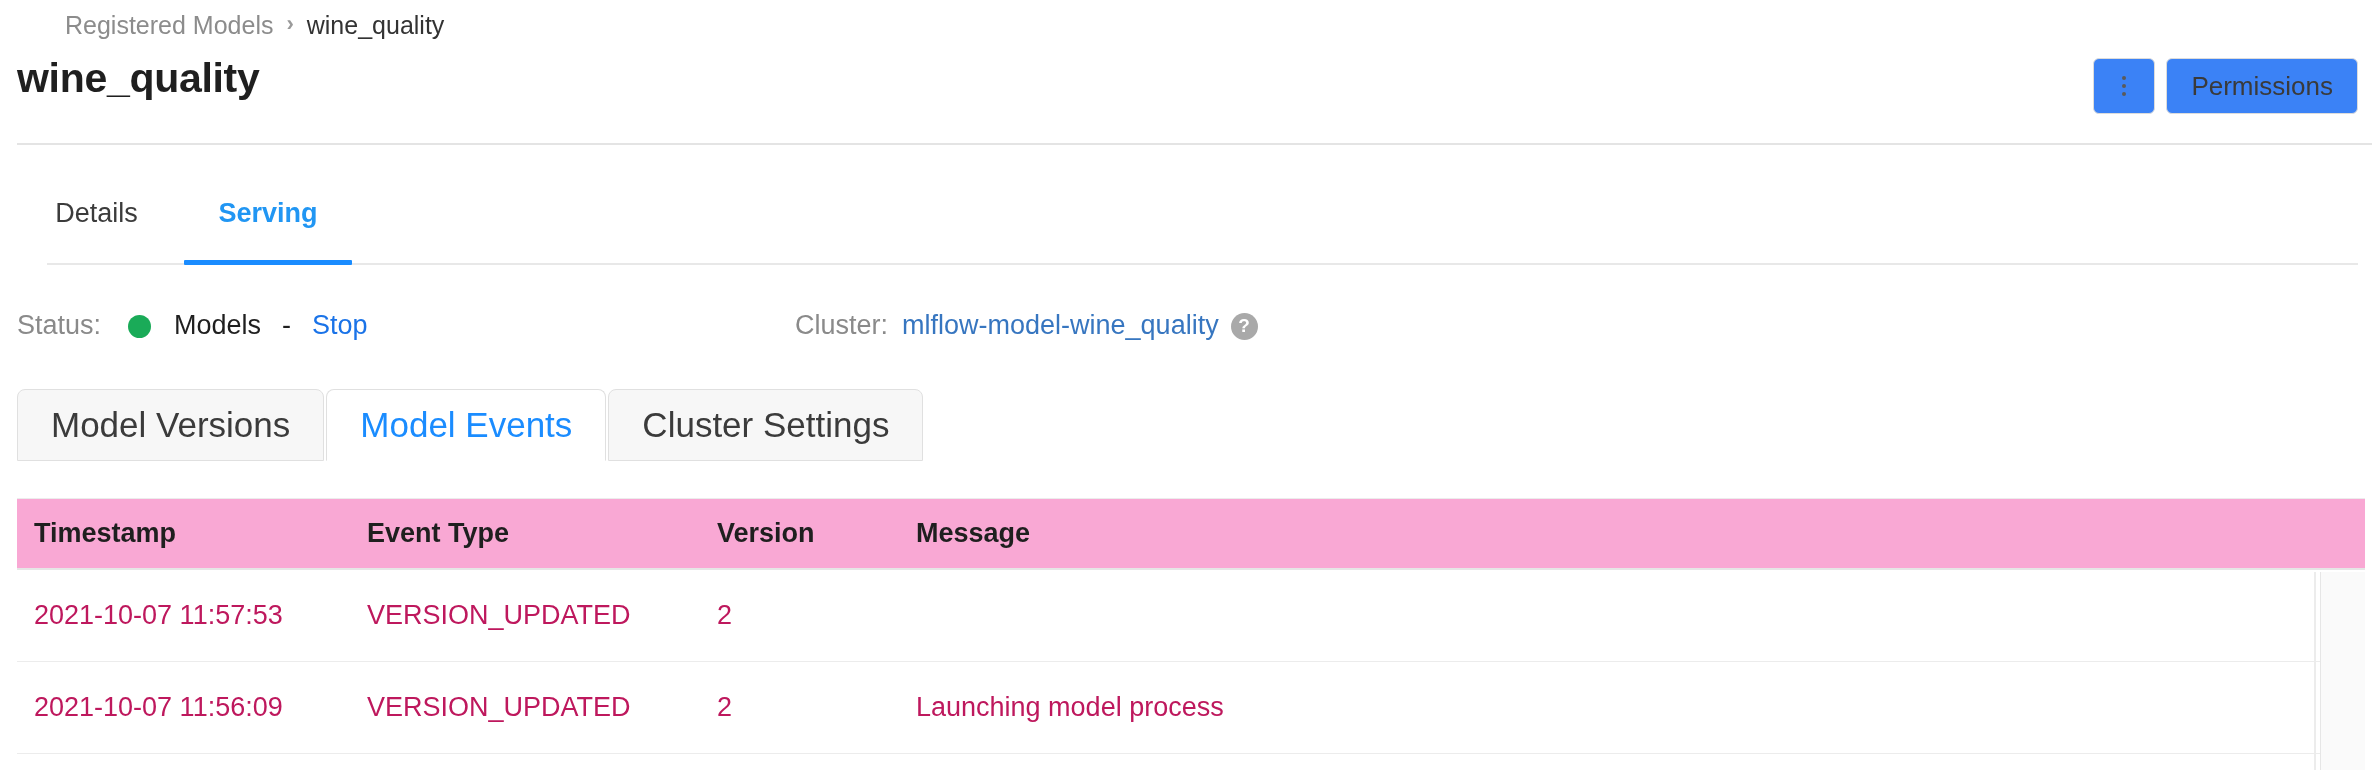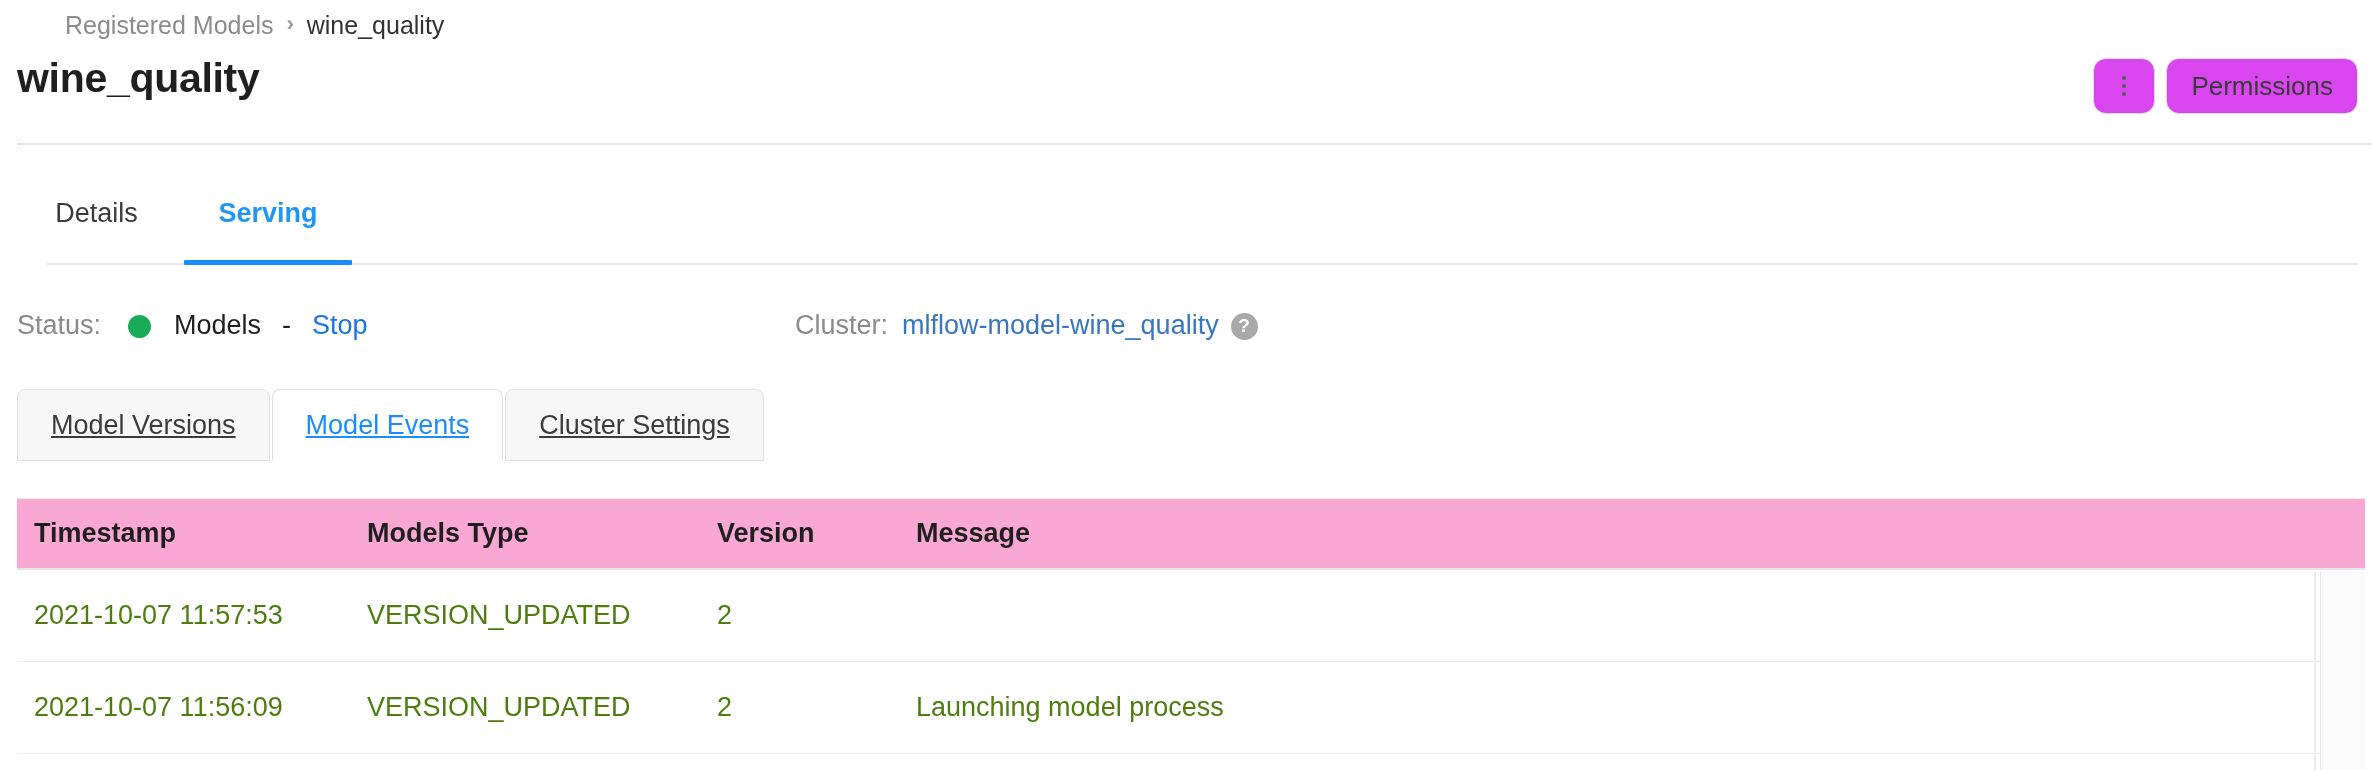--- a/index.html
+++ b/index.html
@@ -44,22 +44,22 @@
     color: #1f1f1f;
     letter-spacing: -0.3px;
     line-height: 52px;
     margin-top: -4px;
   }
   .title-actions { display: flex; align-items: center; gap: 11px; margin-top: 2px; }
 
   .btn {
     height: 56px;
     border: 1px solid #dcdcdc;
-    border-radius: 13px;
-    background: #d946ef;
+    border-radius: 6px;
+    background: #3b82f6;
     color: #3a3a3a;
     font-size: 26px;
     font-family: "Liberation Sans", sans-serif;
     display: inline-flex; align-items: center; justify-content: center;
     cursor: pointer;
   }
   .btn-kebab { width: 62px; }
   .btn-permissions { padding: 0 24px; }
 
   .kebab-dots { display: flex; flex-direction: column; gap: 4px; align-items: center; }
@@ -142,26 +142,25 @@
     height: 72px;
     display: flex; align-items: stretch;
     gap: 2px;
   }
   .subtab {
     height: 72px;
     border: 1px solid #e0e0e0;
     border-radius: 8px 8px 0 0;
     display: flex; align-items: center; justify-content: center;
     padding: 0 33px;
-    font-size: 27px;
+    font-size: 35px;
     cursor: pointer;
     background: #f7f7f7;
     color: #3b3b3b;
     position: relative;
-    text-decoration: underline;
   }
   .subtab.active {
     background: #ffffff;
     color: #1a8cff;
     border-bottom: 1px solid #ffffff;
     z-index: 2;
   }
 
   
   .table-wrap {
@@ -181,21 +180,21 @@
   .thead .th {
     font-size: 27px; font-weight: bold; color: #1f1f1f;
   }
   .tbody { position: relative; }
   .trow {
     display: flex; align-items: center;
     height: 92px;
     background: #ffffff;
     border-bottom: 1px solid #ececec;
   }
-  .trow .td { font-size: 27px; color: #4d7c0f; }
+  .trow .td { font-size: 27px; color: #be185d; }
 
   .col-ts   { width: 350px; padding-left: 17px; }
   .col-type { width: 350px; }
   .col-ver  { width: 199px; }
   .col-msg  { flex: 1; }
 
   .scroll-track {
     position: absolute;
     left: 2320px; top: 572px;
     width: 45px; height: 198px;
@@ -261,21 +260,21 @@
 
   <div class="subtabs">
     <div class="subtab">Model Versions</div>
     <div class="subtab active">Model Events</div>
     <div class="subtab">Cluster Settings</div>
   </div>
 
   <div class="table-wrap">
     <div class="thead">
       <div class="th col-ts">Timestamp</div>
-      <div class="th col-type">Models Type</div>
+      <div class="th col-type">Event Type</div>
       <div class="th col-ver">Version</div>
       <div class="th col-msg">Message</div>
     </div>
     <div class="tbody">
       <div class="trow">
         <div class="td col-ts">2021-10-07 11:57:53</div>
         <div class="td col-type">VERSION_UPDATED</div>
         <div class="td col-ver">2</div>
       </div>
       <div class="trow">

